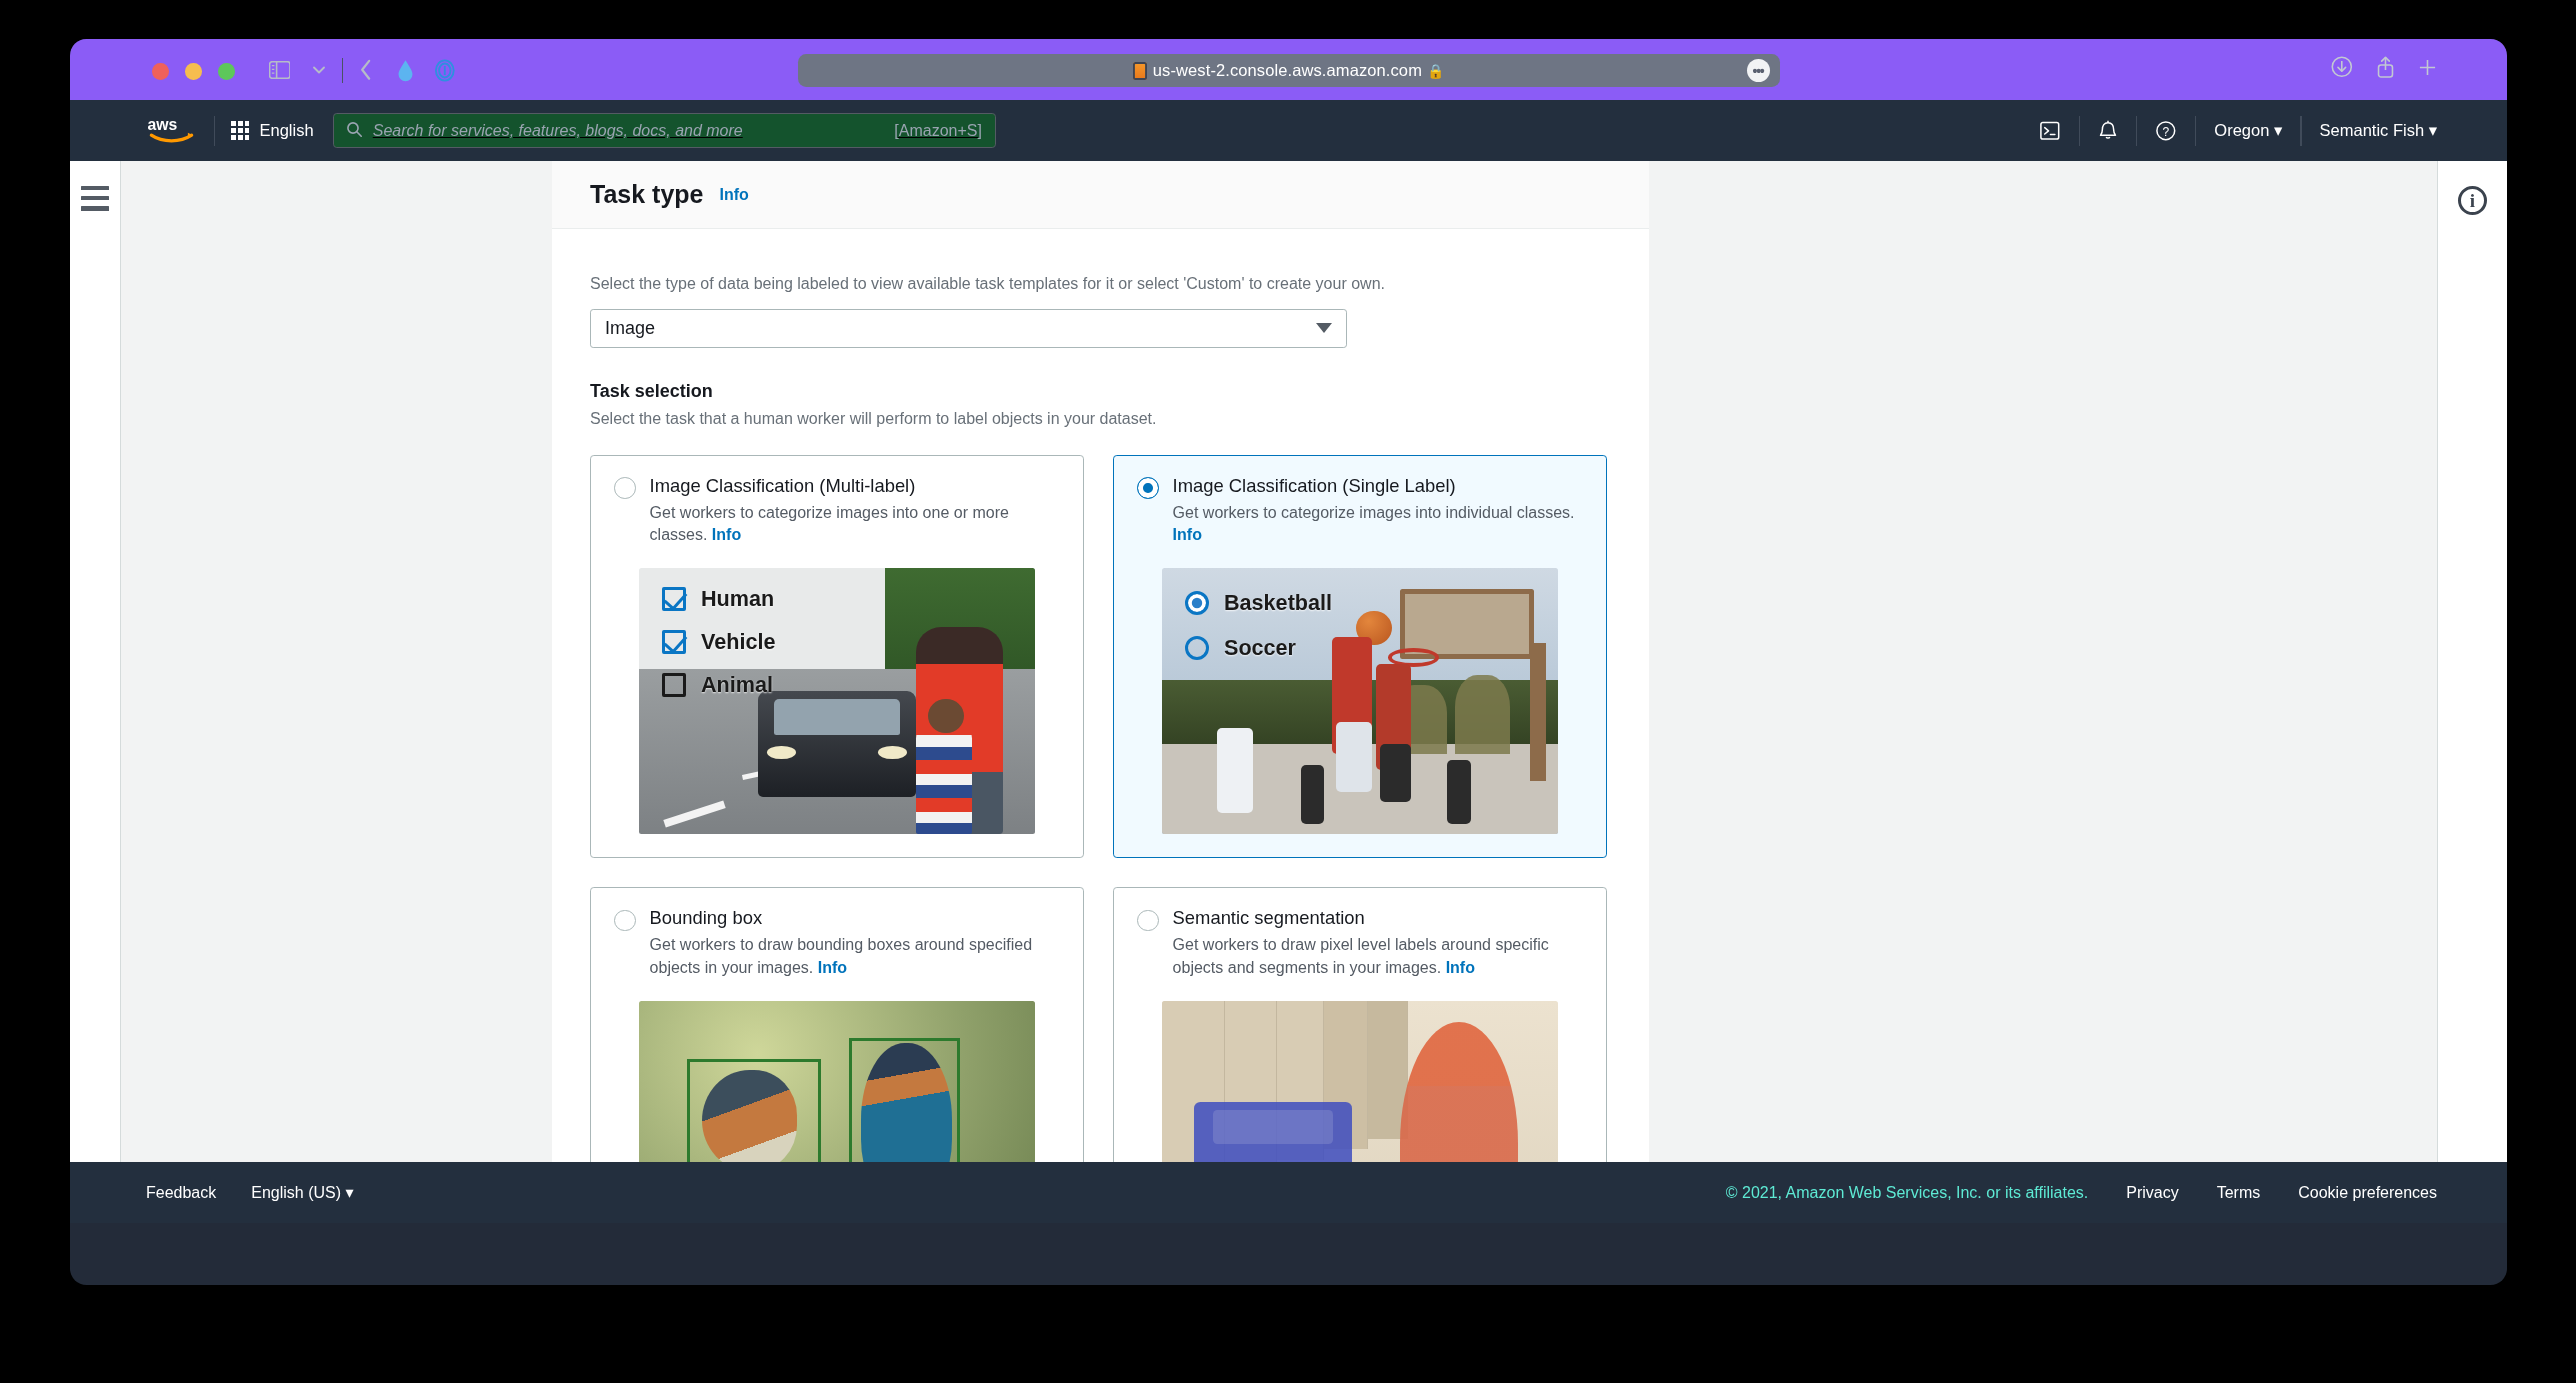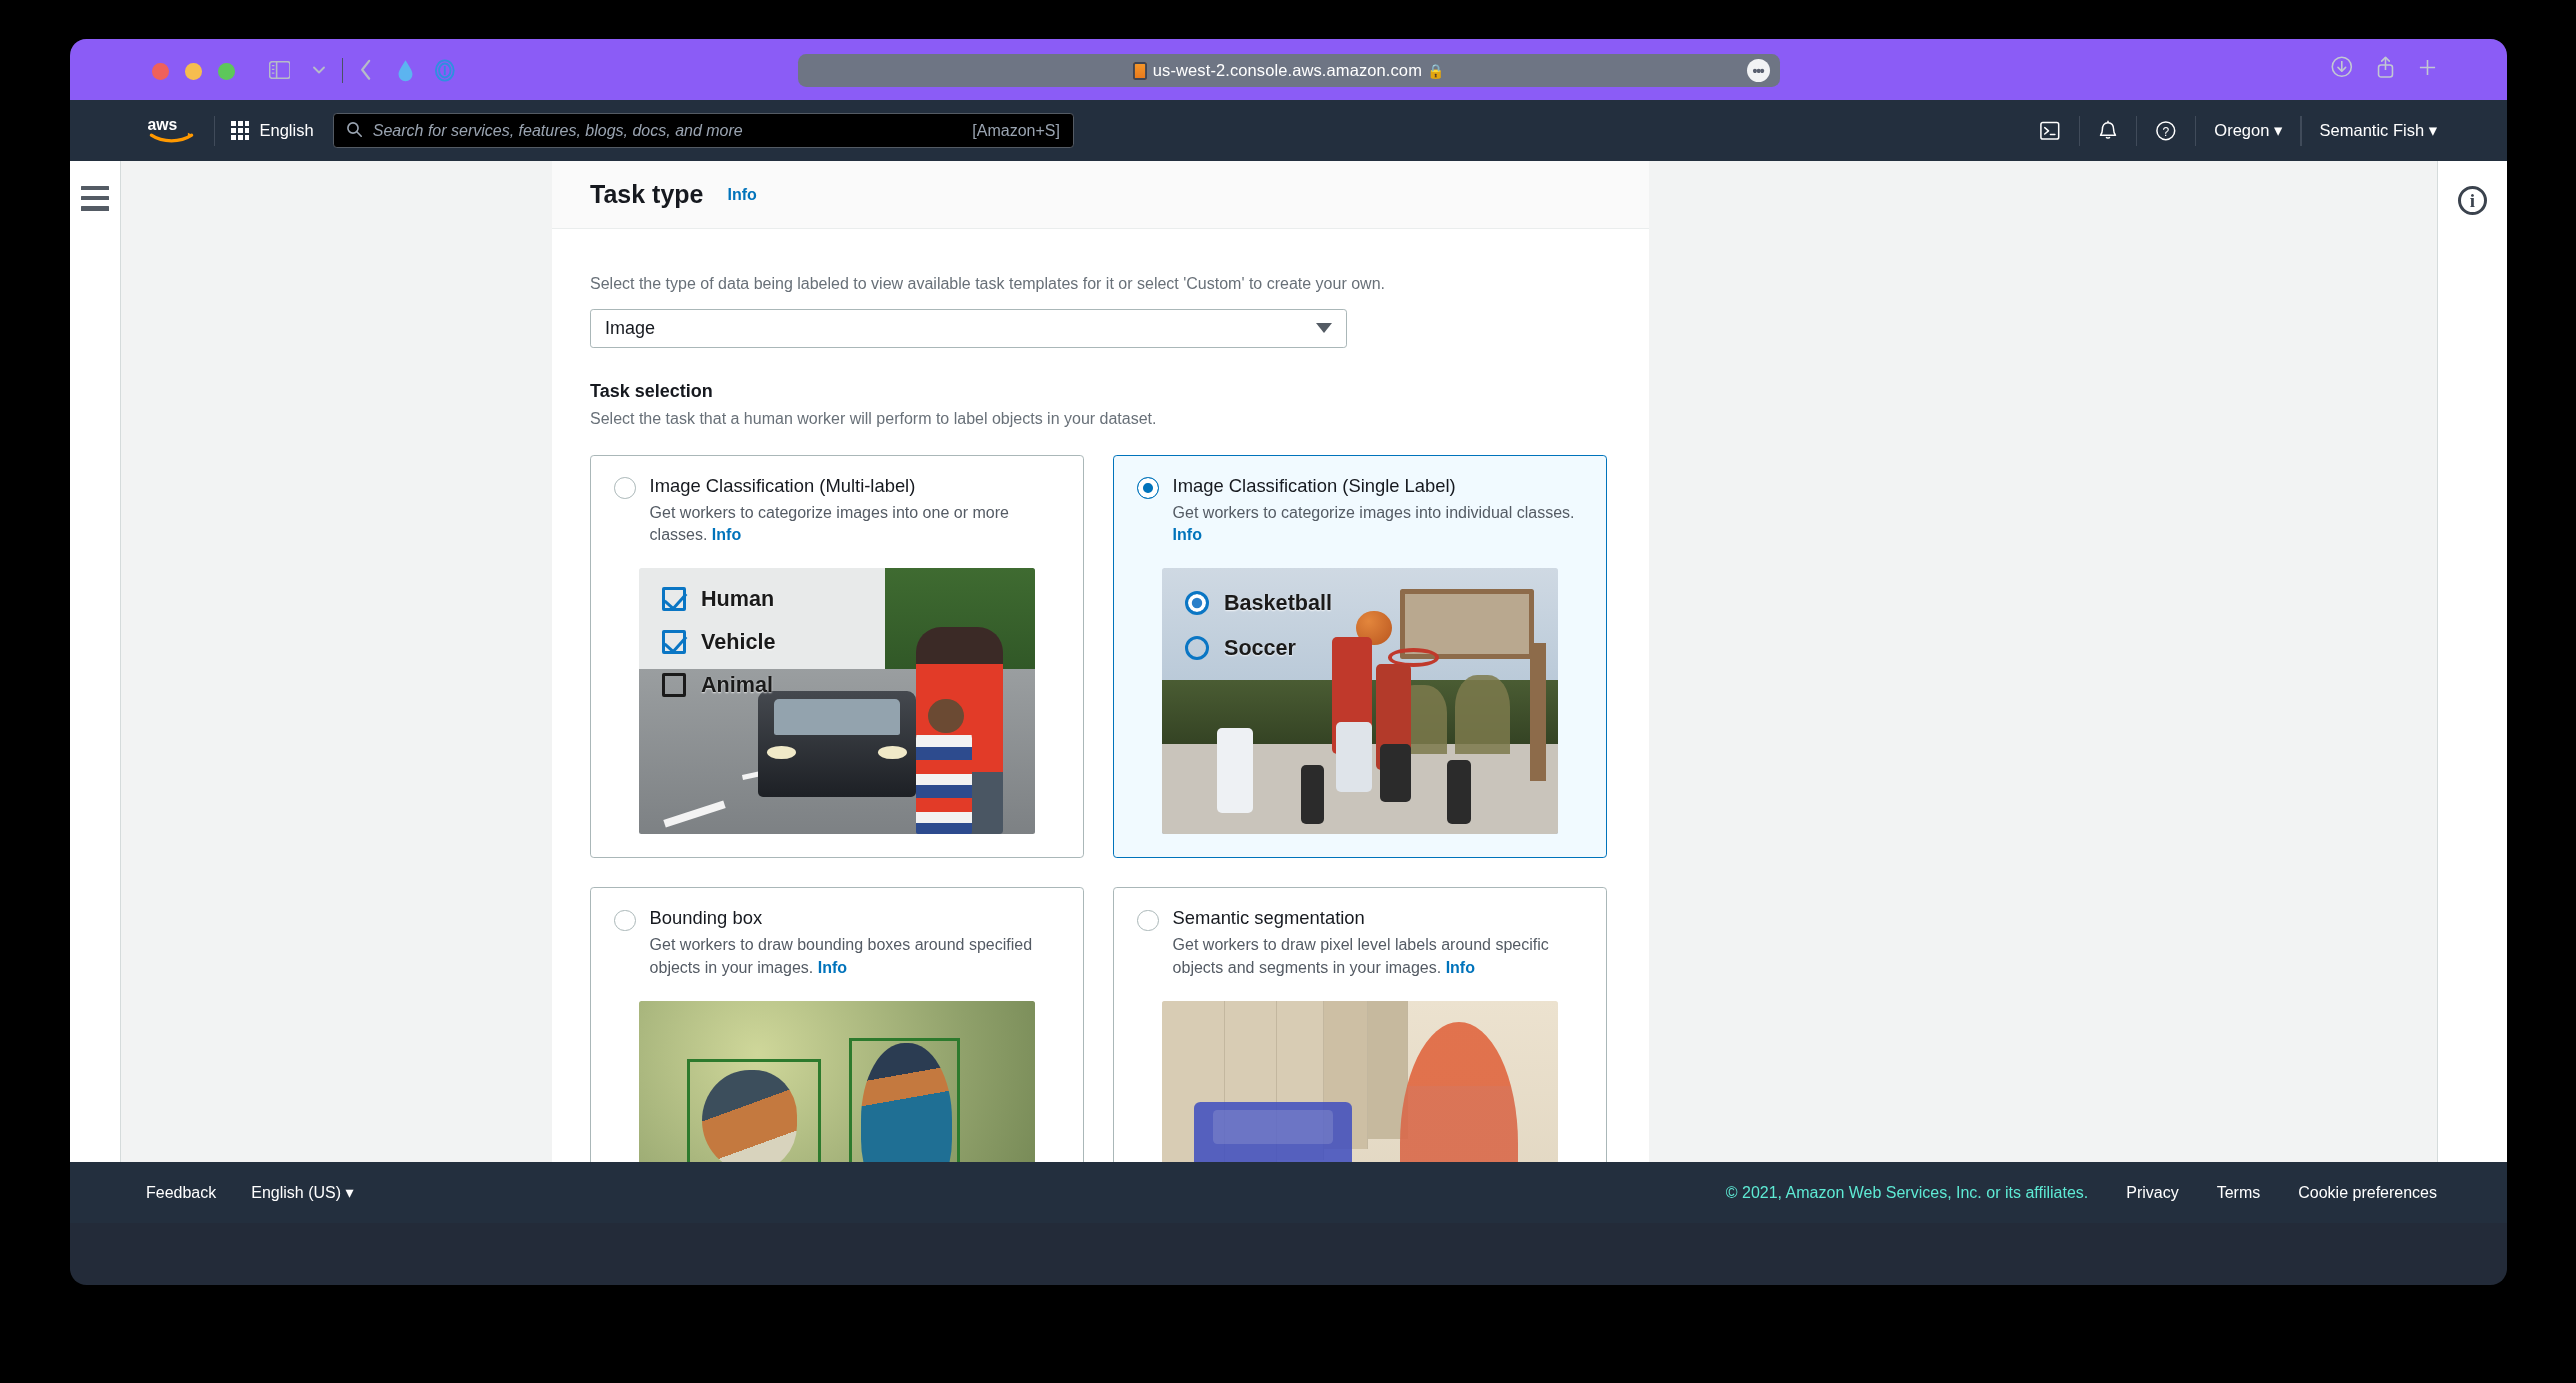--- a/index.html
+++ b/index.html
@@ -38,41 +38,41 @@
   .tb-right { position:absolute; right:70px; top:16.5px; display:flex; align-items:center; gap:23px; color:#c2c8d2; }
 
   
   .awsnav { height:61px; background:#232f3e; display:flex; align-items:center;
      position:relative; }
   .aws-logo { margin-left:76px; width:51px; }
   .nav-div { width:1.3px; height:30px; background:#404b5a; margin:0 16.5px; }
   .services { display:flex; align-items:center; gap:10px; color:#fff; font-size:16.5px; }
   .grid-ic { display:grid; grid-template-columns:repeat(3,4.4px); grid-gap:2.5px; }
   .grid-ic i { width:4.4px; height:4.4px; background:#fff; display:block; }
-  .searchbox { margin-left:19px; width:741px; height:35px; background:#000000;
+  .searchbox { margin-left:19px; width:663px; height:35px; background:#14532d;
      border:1.3px solid #545b64; border-radius:3.8px; display:flex; align-items:center;
      padding:0 12.7px;text-decoration:underline; }
   .search-ph { color:#9aa4b1; font-size:16px; font-style:italic; margin-left:10px; flex:1; }
   .search-kbd { color:#9aa4b1; font-size:16px; }
   .nav-right { position:absolute; right:70px; display:flex; align-items:center; color:#fff; font-size:16.5px; }
   .nav-right .nav-div { margin:0 18px; }
   .nav-ic { color:#fff; display:flex; align-items:center; }
 
   
   .pagebody { position:relative; height:1001px; background:#f2f3f3; display:flex; }
   .sidebar { width:51px; background:#fff; border-right:1.3px solid #d5dbdb; padding-top:25px; }
   .burger { margin:0 auto; width:37px; display:flex; flex-direction:column; gap:5.7px; align-items:center; }
   .burger i { display:block; width:28px; height:4.4px; background:#545b64; border-radius:0.6px; }
 
   .content { flex:1; position:relative; overflow:hidden; }
 
   .panel { position:absolute; left:431px; top:0; width:1097px; background:#fff;
      min-height:1001px; }
   .panel-head { height:68px; background:#fafafa; border-bottom:1.3px solid #eaeded;
-     display:flex; align-items:center; padding-left:38px; gap:24px; }
+     display:flex; align-items:center; padding-left:38px; gap:16px; }
   .panel-title { font-size:25px; font-weight:bold; color:#16191f; }
   .info-link { color:#0073bb; font-size:16px; font-weight:bold; cursor:pointer; }
   .panel-inner { padding:38px 38px 0 38px; }
 
   .field-label { font-size:18px; font-weight:bold; color:#16191f; }
   .field-desc { font-size:16px; color:#687078; margin-top:6.3px; line-height:1.35; }
   .select { margin-top:14px; width:757px; height:39px; border:1.3px solid #aab7b8;
      border-radius:3.2px; background:#fff; display:flex; align-items:center;
      padding:0 14px; justify-content:space-between;text-align:center; }
   .select-val { font-size:18px; color:#16191f; }

